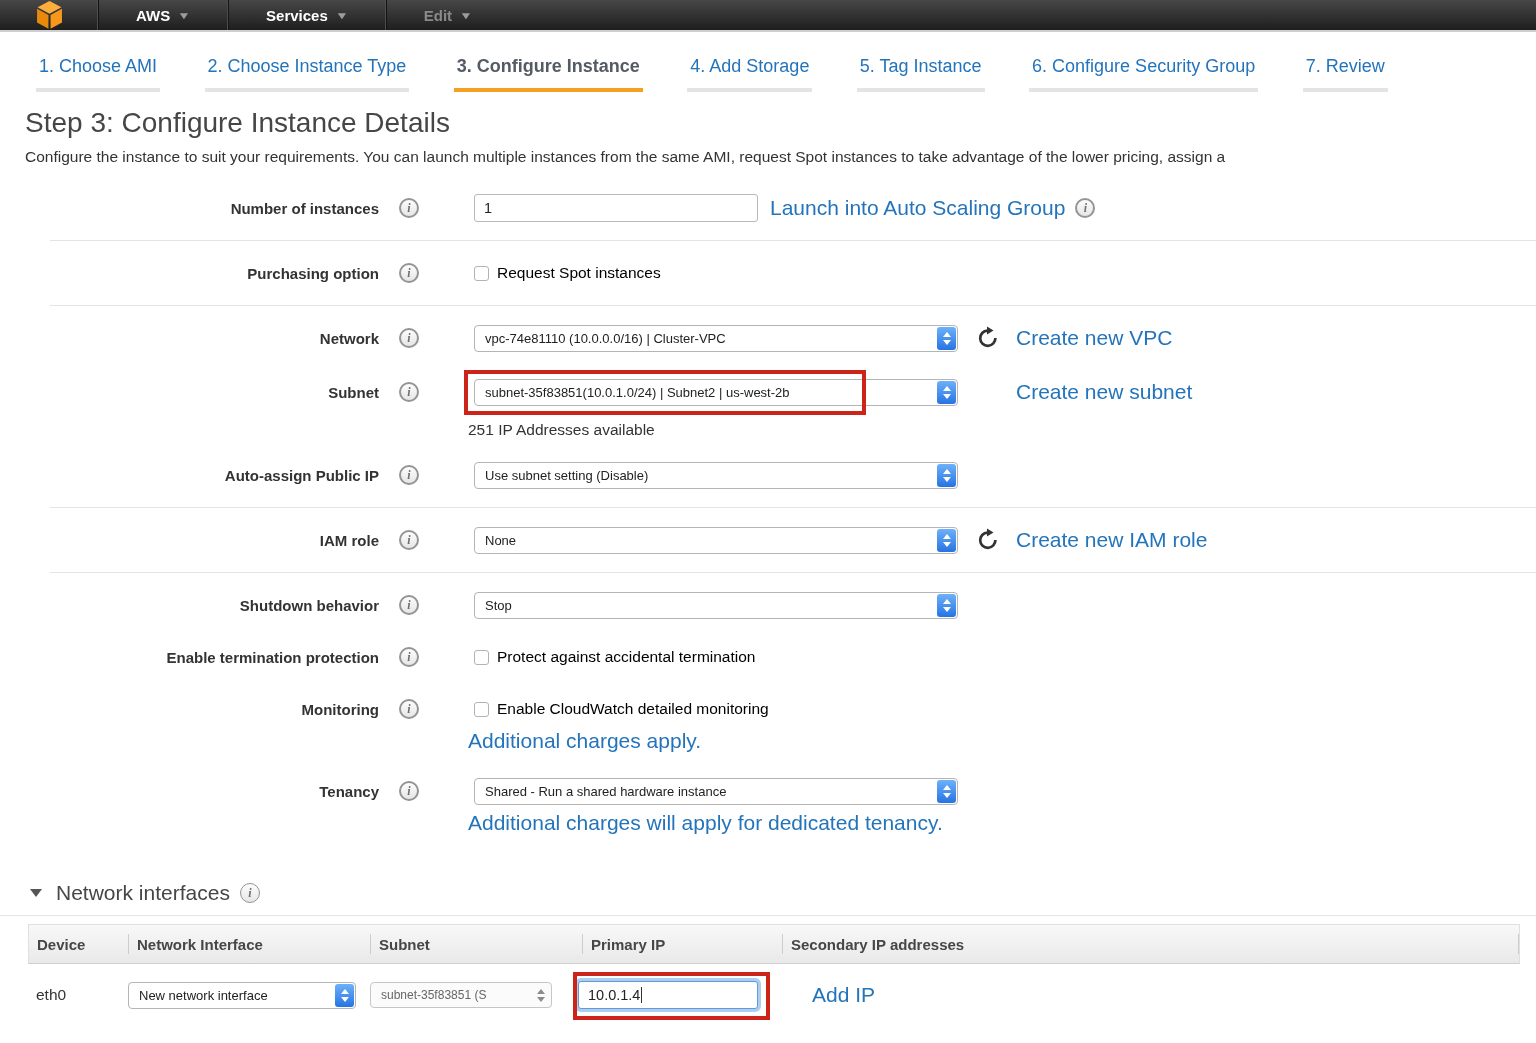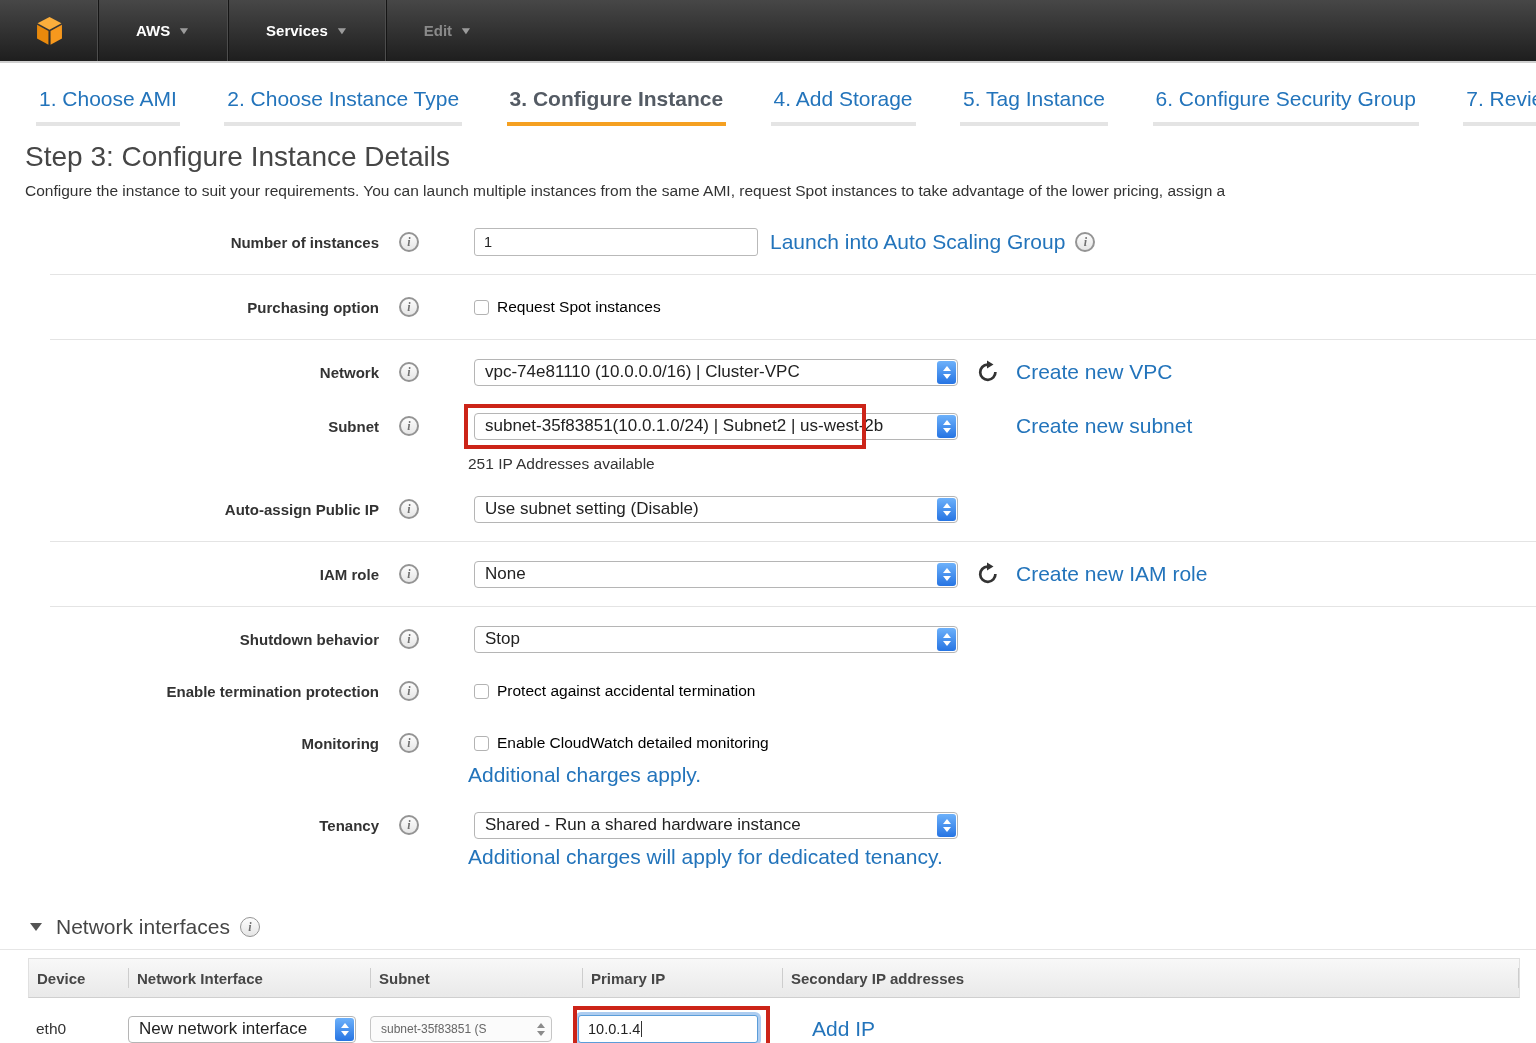--- a/index.html
+++ b/index.html
@@ -10,33 +10,33 @@
     --chev-bottom:#2674e3;
     --nav-top:#474747;
     --nav-bottom:#1e1e1e;
     --logo-orange:#f7981d;
   }
   *{box-sizing:border-box;margin:0;padding:0;}
   html,body{width:1536px;height:1043px;overflow:hidden;background:#fff;
     font-family:"Liberation Sans","DejaVu Sans",sans-serif;color:#333;}
 
   
-  .topnav{height:63px;background:linear-gradient(var(--nav-top),var(--nav-bottom));
+  .topnav{height:32px;background:linear-gradient(var(--nav-top),var(--nav-bottom));
     display:flex;align-items:stretch;border-bottom:2px solid #cfcfcf;gap:8px;}
   .topnav .logo-wrap{display:flex;align-items:center;padding:0 26px 0 36px;}
   .nav-sep{width:1px;background:#4d4d4d;box-shadow:1px 0 0 #151515;}
   .nav-item{display:flex;align-items:center;gap:9px;padding:0 30px;
     font-size:15px;font-weight:bold;color:#fff;cursor:pointer;}
   .nav-item .nav-caret{font-size:10px;color:#9b9b9b;transform:scaleX(1.4);}
   .nav-item.disabled{color:#8a8a8a;}
 
   
   .tabbar{padding:24px 0 0 36px;white-space:nowrap;}
   .tab{display:inline-block;margin-right:40px;padding:0 3px 11px 3px;
-    font-size:21px;color:var(--link-blue);border-bottom:4px solid #e4e4e4;cursor:pointer;}
+    font-size:18px;color:var(--link-blue);border-bottom:4px solid #e4e4e4;cursor:pointer;}
   .tab.active{color:#545b64;font-weight:bold;border-bottom-color:var(--accent-orange);}
 
   
   .page-title{margin:15px 0 0 25px;font-size:28px;font-weight:400;color:#464646;}
   .page-desc{margin:9px 0 0 25px;font-size:15.5px;color:#333;
     white-space:nowrap;overflow:hidden;}
 
   
   .form{margin-top:26px;}
   .frow{display:flex;align-items:center;min-height:32px;margin:13px 0;padding-left:6px;}
@@ -48,21 +48,21 @@
   .fctrl{margin-left:55px;display:flex;align-items:center;position:relative;}
   .indent{margin-left:468px;}
   hr.div{border:none;border-top:1px solid #e4e4e4;margin:16px 0 16px 50px;}
 
   .text-input{background:#fff;border:1px solid #b9b9b9;border-radius:3px;height:28px;
     display:flex;align-items:center;padding:0 9px;font-size:14.5px;color:#222;}
   .input-instances{width:284px;}
 
   .mac-select{position:relative;background:#fff;border:1px solid #b5b5b5;border-radius:4px;
     height:27px;display:flex;align-items:center;padding:0 26px 0 10px;
-    font-size:17px;color:#222;cursor:pointer;}
+    font-size:13px;color:#222;cursor:pointer;}
   .sel-wide{width:484px;}
   .chev-btn{position:absolute;top:1px;right:1px;bottom:1px;width:19px;border-radius:3px;
     background:linear-gradient(var(--chev-top),var(--chev-bottom));
     display:flex;flex-direction:column;align-items:center;justify-content:center;gap:3px;}
   .chev-up{width:0;height:0;border-left:4px solid transparent;border-right:4px solid transparent;
     border-bottom:5px solid #fff;}
   .chev-down{width:0;height:0;border-left:4px solid transparent;border-right:4px solid transparent;
     border-top:5px solid #fff;}
   .mac-select.disabled{background:#fbfbfb;color:#666;border-color:#c6c6c6;}
   .mac-select.disabled .chev-btn{background:transparent;}

